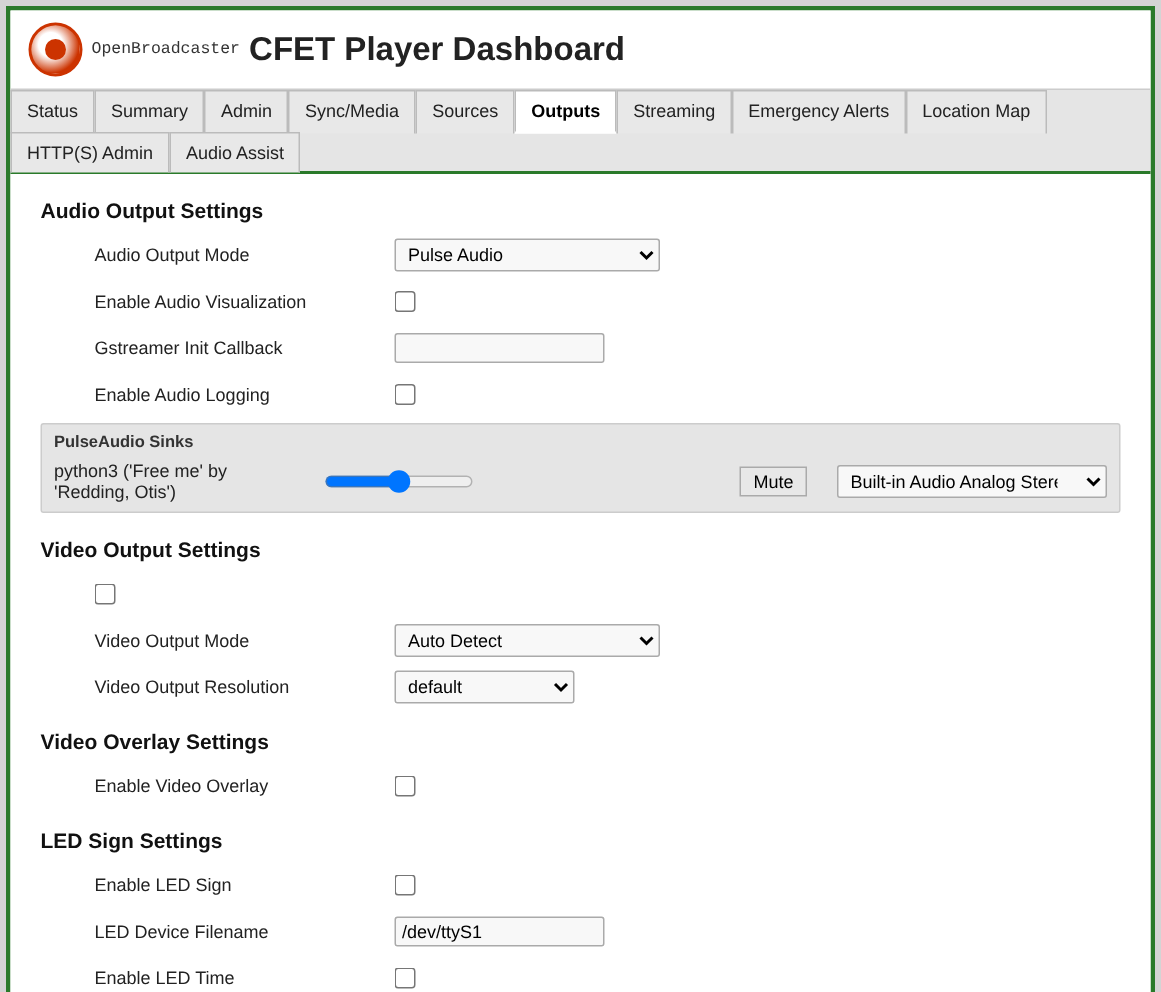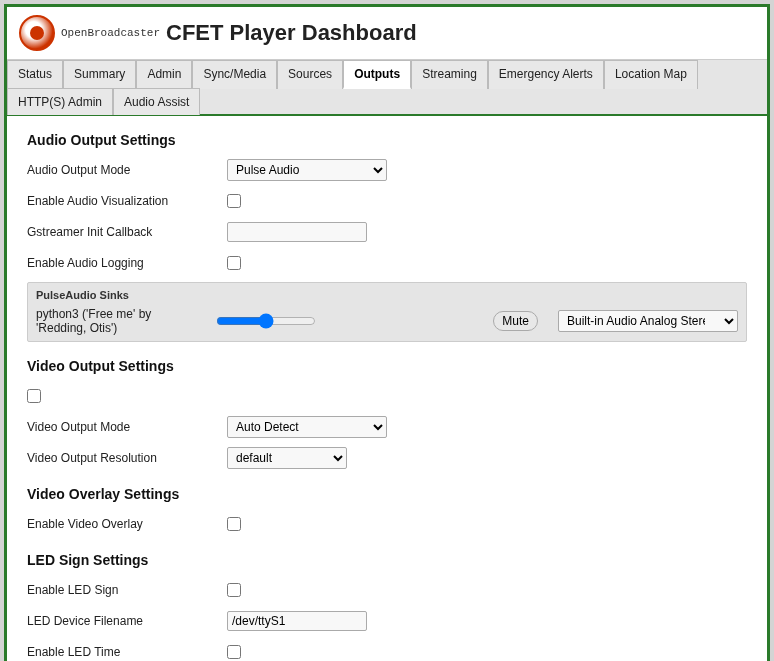--- a/index.html
+++ b/index.html
@@ -93,20 +93,21 @@
       margin-top: 16px;
       color: #111;
     }
     .section-title:first-child { margin-top: 0; }
 
     .form-row {
       display: flex;
       align-items: center;
       margin-bottom: 7px;
       min-height: 24px;
+      margin-left: 36px;
     }
     .form-label {
       width: 200px;
       font-size: 12px;
       color: #222;
       flex-shrink: 0;
     }
     .form-control {
       flex: 1;
       display: flex;
@@ -125,21 +126,21 @@
       padding-right: 16px;
     }
 
     input[type="checkbox"] {
       width: 14px;
       height: 14px;
       cursor: pointer;
     }
 
     .dropdown-sm { width: 120px; }
-    .dropdown-md { width: 160px; }
+    .dropdown-md { width: 177px; }
     .dropdown-lg { width: 180px; }
     .input-lg { width: 140px; }
 
     
     .sinks-box {
       border: 1px solid #ccc;
       padding: 6px 8px;
       margin-bottom: 10px;
       border-radius: 2px;
       background: #e5e5e5;
@@ -168,21 +169,21 @@
     }
     input[type="range"] {
       width: 100px;
       cursor: pointer;
     }
     .mute-btn {
       padding: 2px 8px;
       font-size: 12px;
       border: 1px solid #aaa;
       background: #e8e8e8;
-      border-radius: 10px;
+      border-radius: 0;
       cursor: pointer;
     }
   </style>
 </head>
 <body>
 
 <div class="outer-border">
 
   <div class="header">
     <div class="logo-circle">

